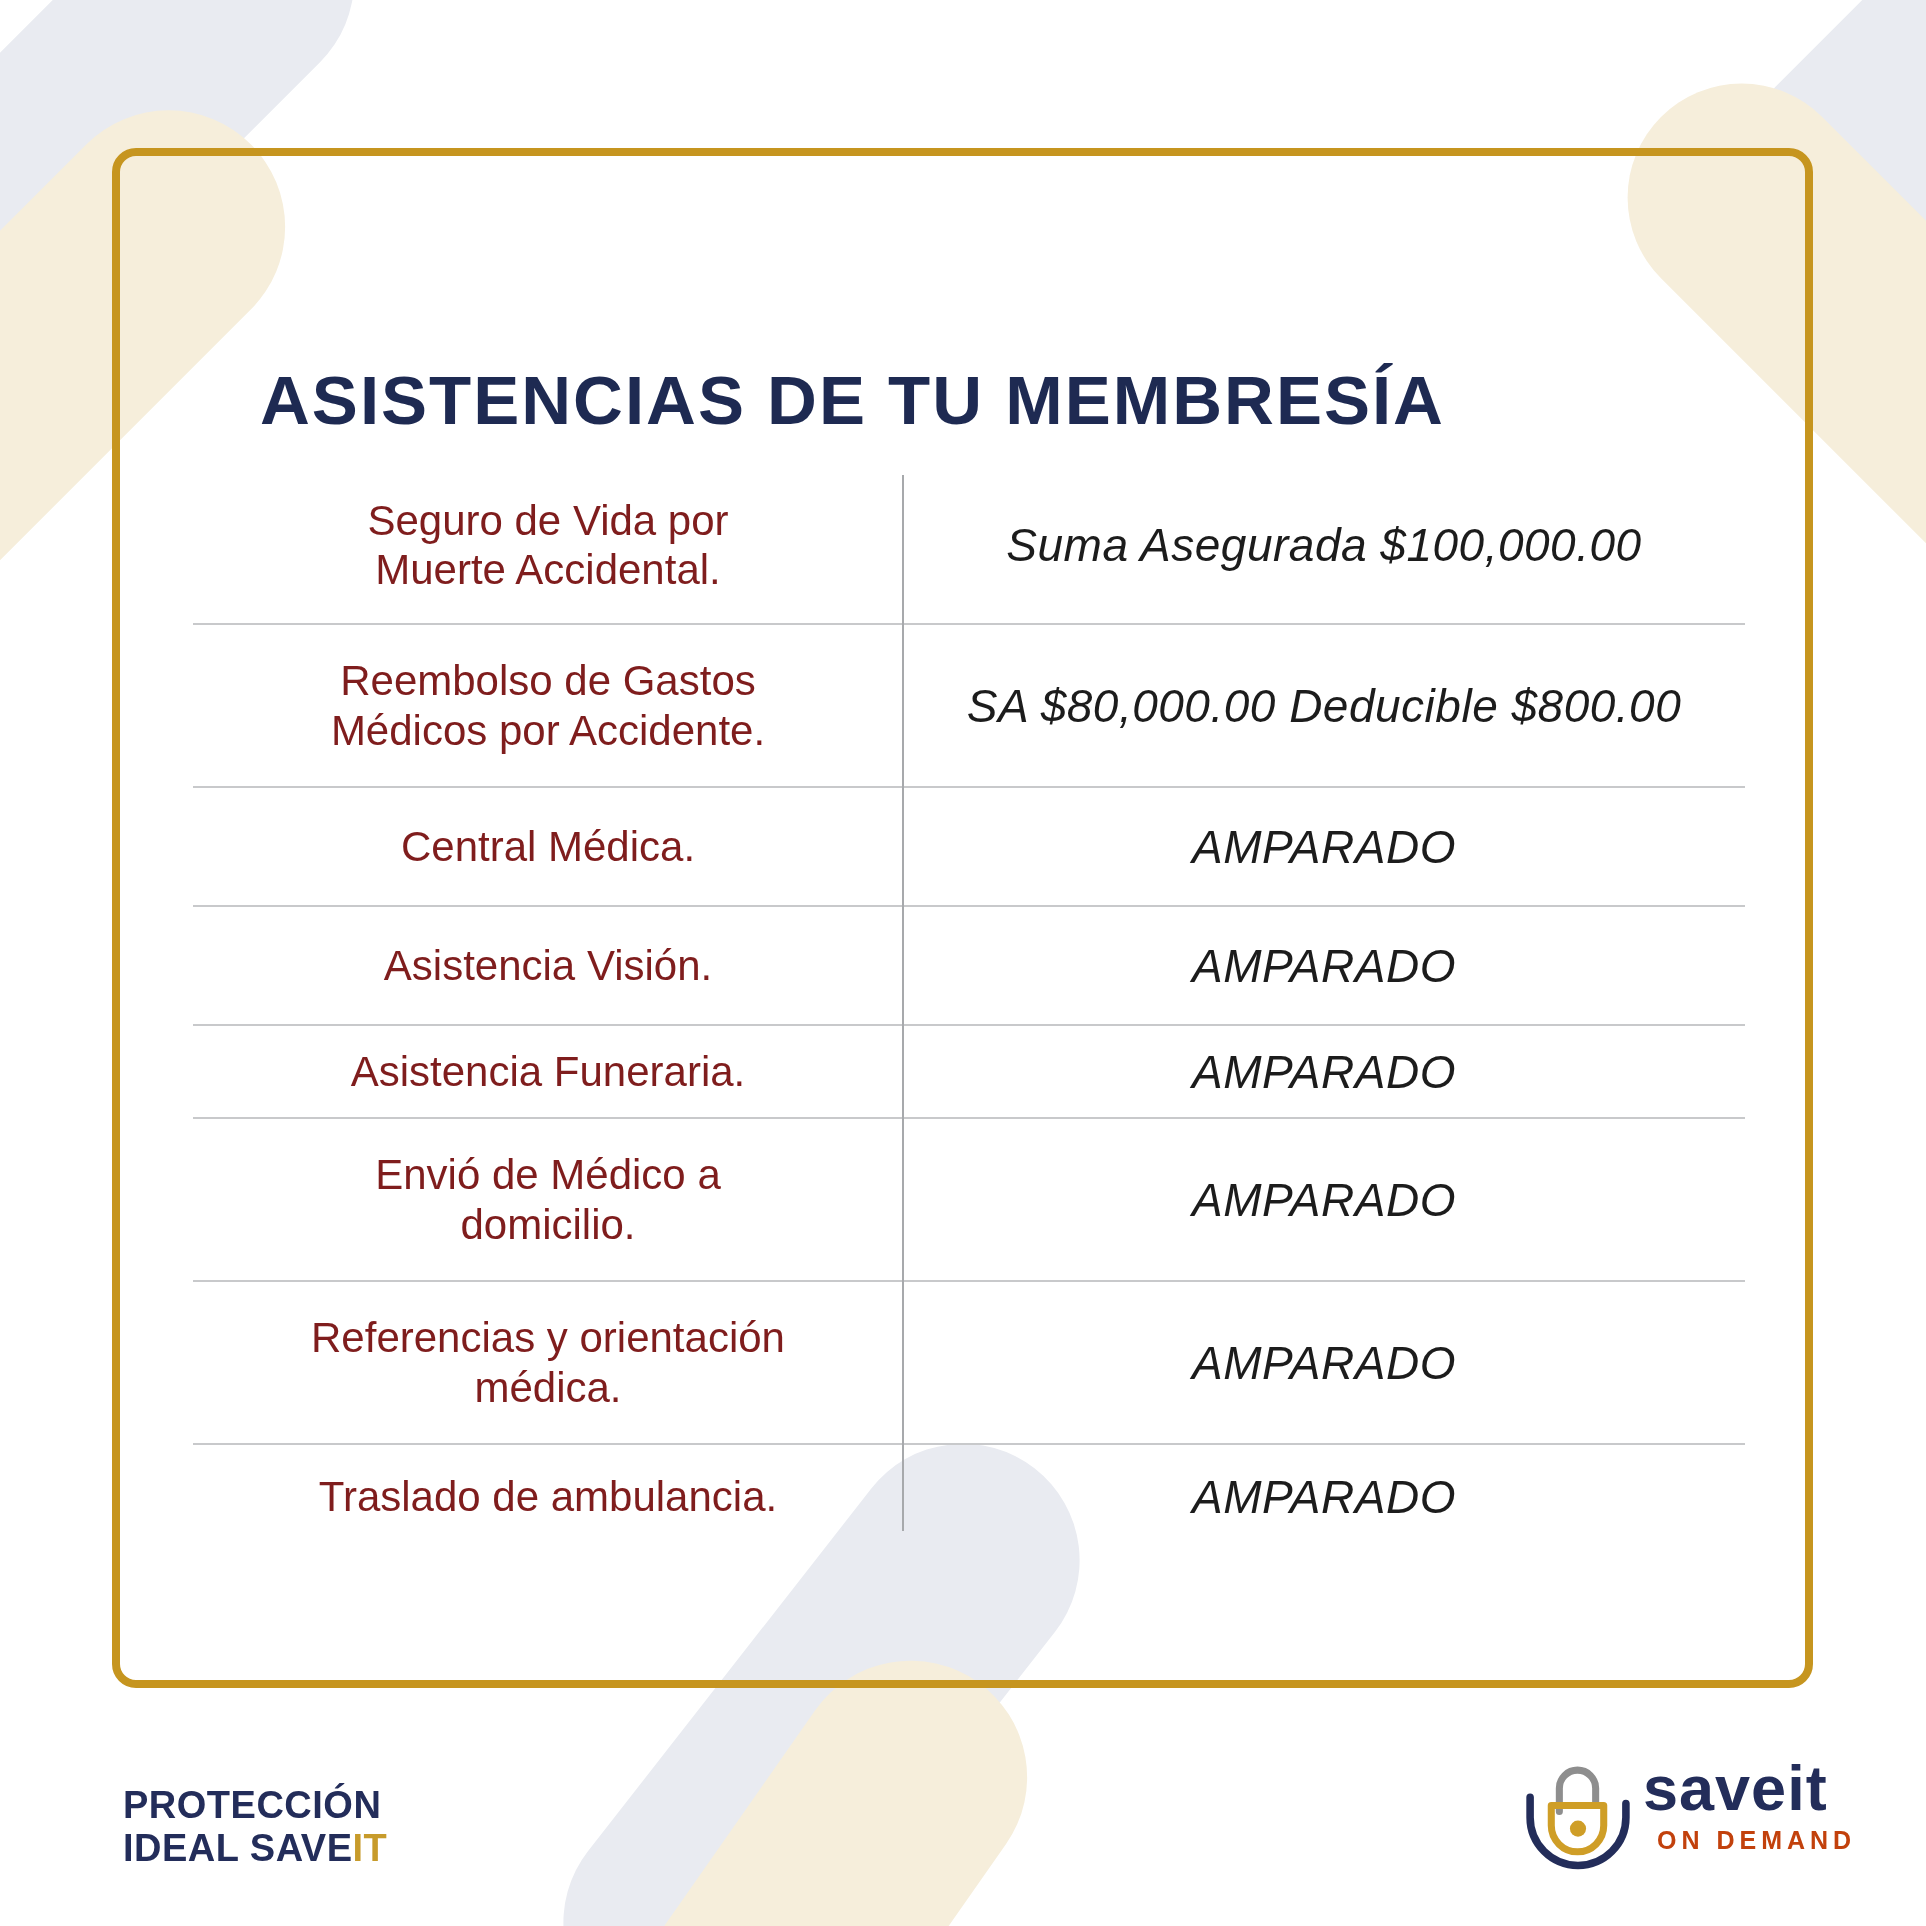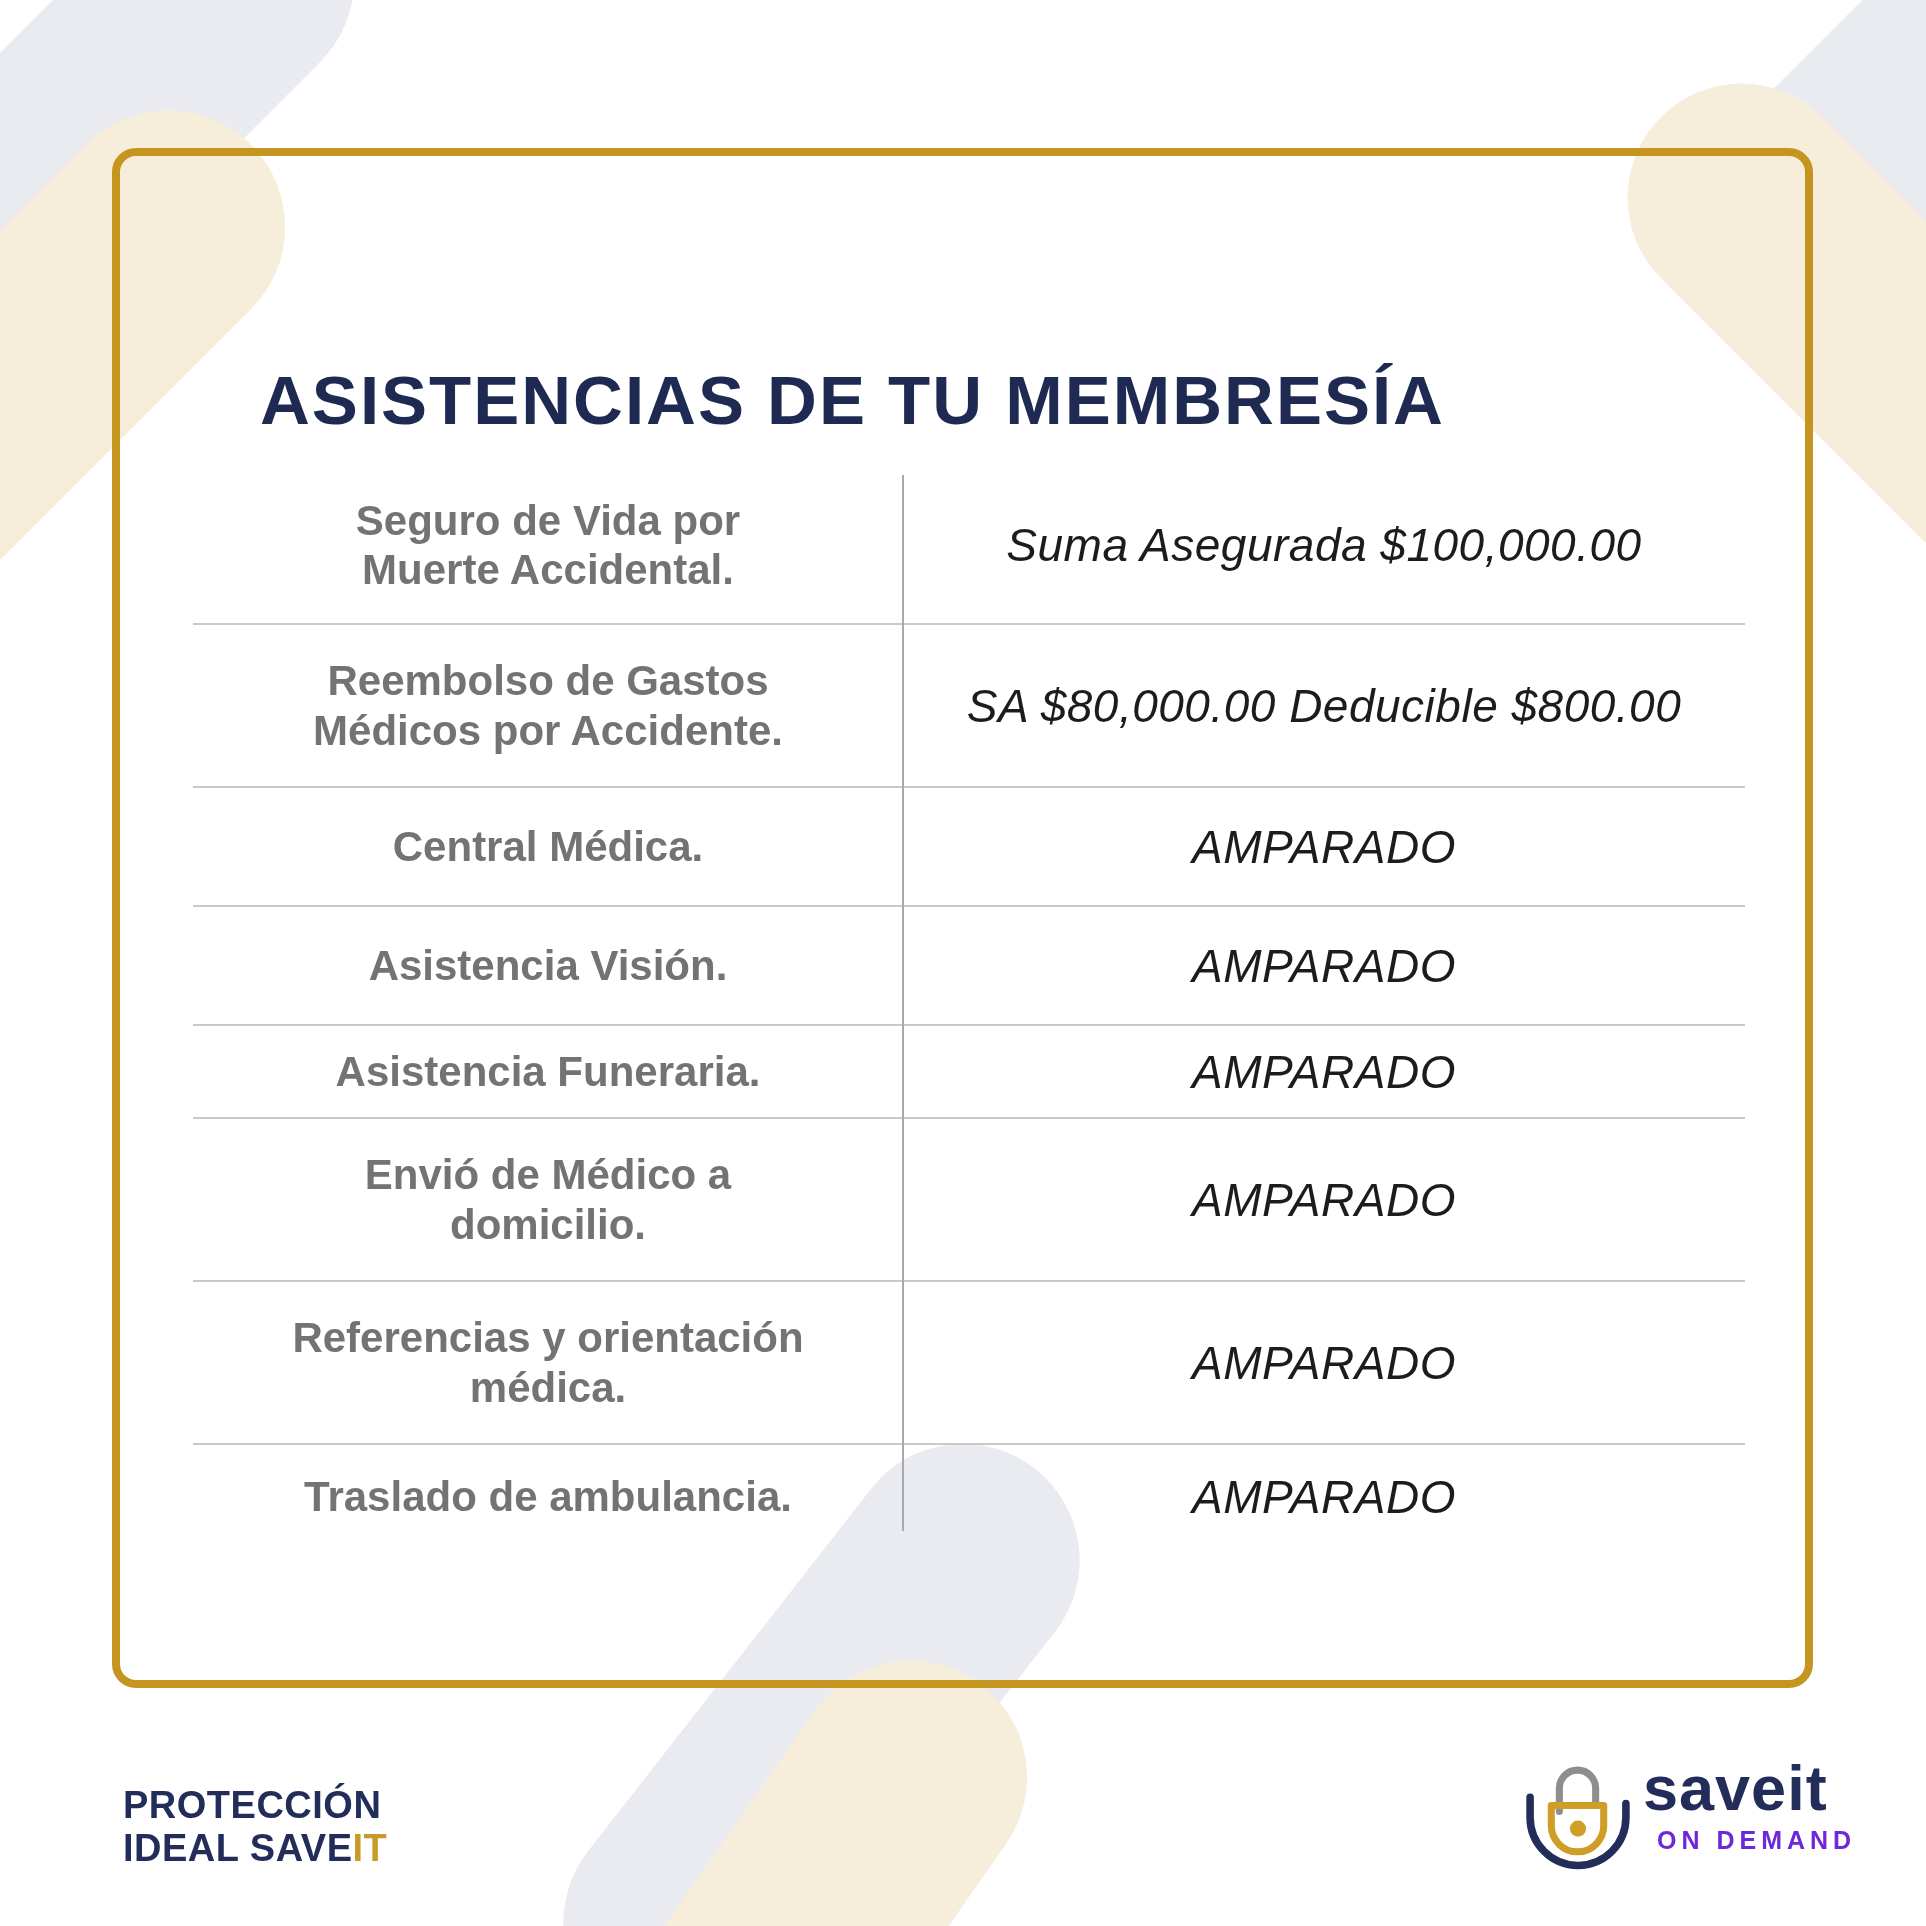--- a/index.html
+++ b/index.html
@@ -27,35 +27,35 @@
               font-size:69px;font-weight:bold;letter-spacing:2px;color:#1e2a52;}
 
   
   .benefits-table{position:absolute;left:193px;top:467px;width:1552px;height:1064px;}
   .col-divider{position:absolute;left:709px;top:8px;width:2px;height:1056px;background:#a7a9ac;}
   .t-row{display:flex;box-sizing:border-box;border-bottom:2px solid #c8c9cb;}
   .t-row:last-child{border-bottom:none;}
   .t-row.h-tall1{height:158px;} .t-row.h-tall2{height:163px;}
   .t-row.h-short{height:119px;} .t-row.h-short2{height:93px;} .t-row.h-last{height:103px;}
   .t-label{width:710px;display:flex;align-items:center;justify-content:center;
-           text-align:center;font-weight:bold;font-size:42px;line-height:1.17;
-           color:#737373;white-space:pre-line;}
+           text-align:center;font-weight:normal;font-size:42px;line-height:1.17;
+           color:#7f1d1d;white-space:pre-line;}
   .t-value{flex:1;display:flex;align-items:center;justify-content:center;
            text-align:center;font-size:46px;font-weight:400;letter-spacing:0.5px;
            color:#1c1c1c;font-style:italic;}
 
   
   .logo-left{position:absolute;left:123px;top:1784px;font-weight:bold;font-size:38px;
              line-height:1.12;letter-spacing:0.5px;color:#232d5a;}
   .gold-text{color:#c79b2b;}
   .logo-right{position:absolute;left:1522px;top:1755px;display:flex;align-items:flex-start;}
   .lock-wrap{width:111px;height:119px;}
   .logo-right-text{margin-left:10px;margin-top:2px;display:flex;flex-direction:column;}
   .brand-main{font-size:63px;font-weight:bold;letter-spacing:1px;color:#232d5a;line-height:1;}
-  .brand-sub{font-size:25px;font-weight:bold;letter-spacing:5px;color:#6d28d9;
+  .brand-sub{font-size:25px;font-weight:bold;letter-spacing:5px;color:#c2410c;
              margin-top:6px;margin-left:14px;}
 </style>
 </head>
 <body>
 
 <div class="pill pill-gray  pill-tl-gray"></div>
 <div class="pill pill-cream pill-tl-cream"></div>
 <div class="pill pill-gray  pill-tr-gray"></div>
 <div class="pill pill-cream pill-tr-cream"></div>
 <div class="pill pill-gray  pill-b-gray"></div>

